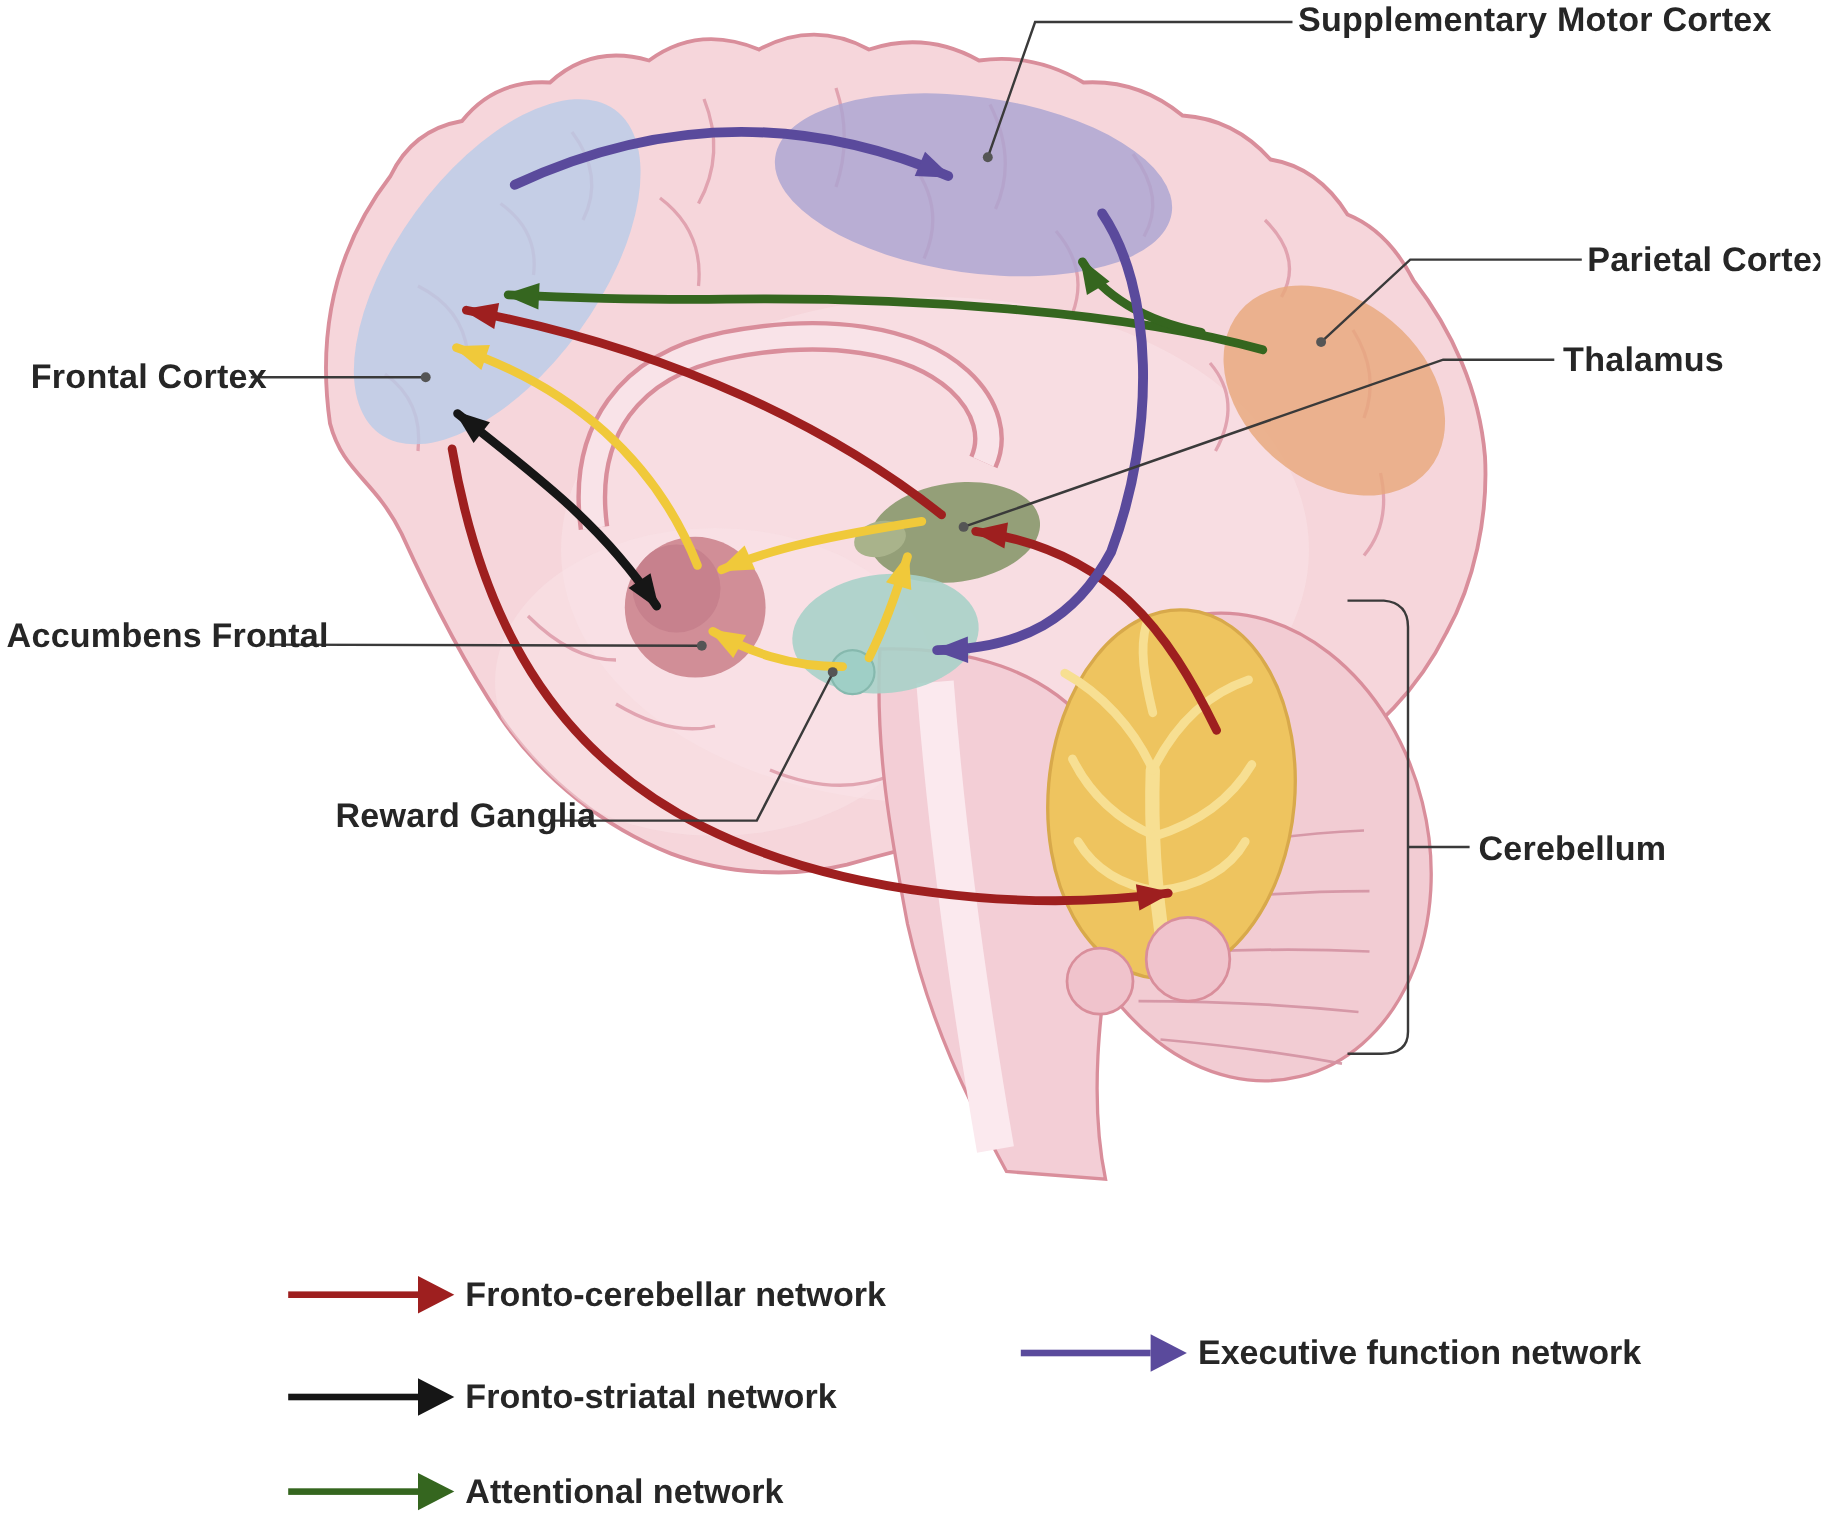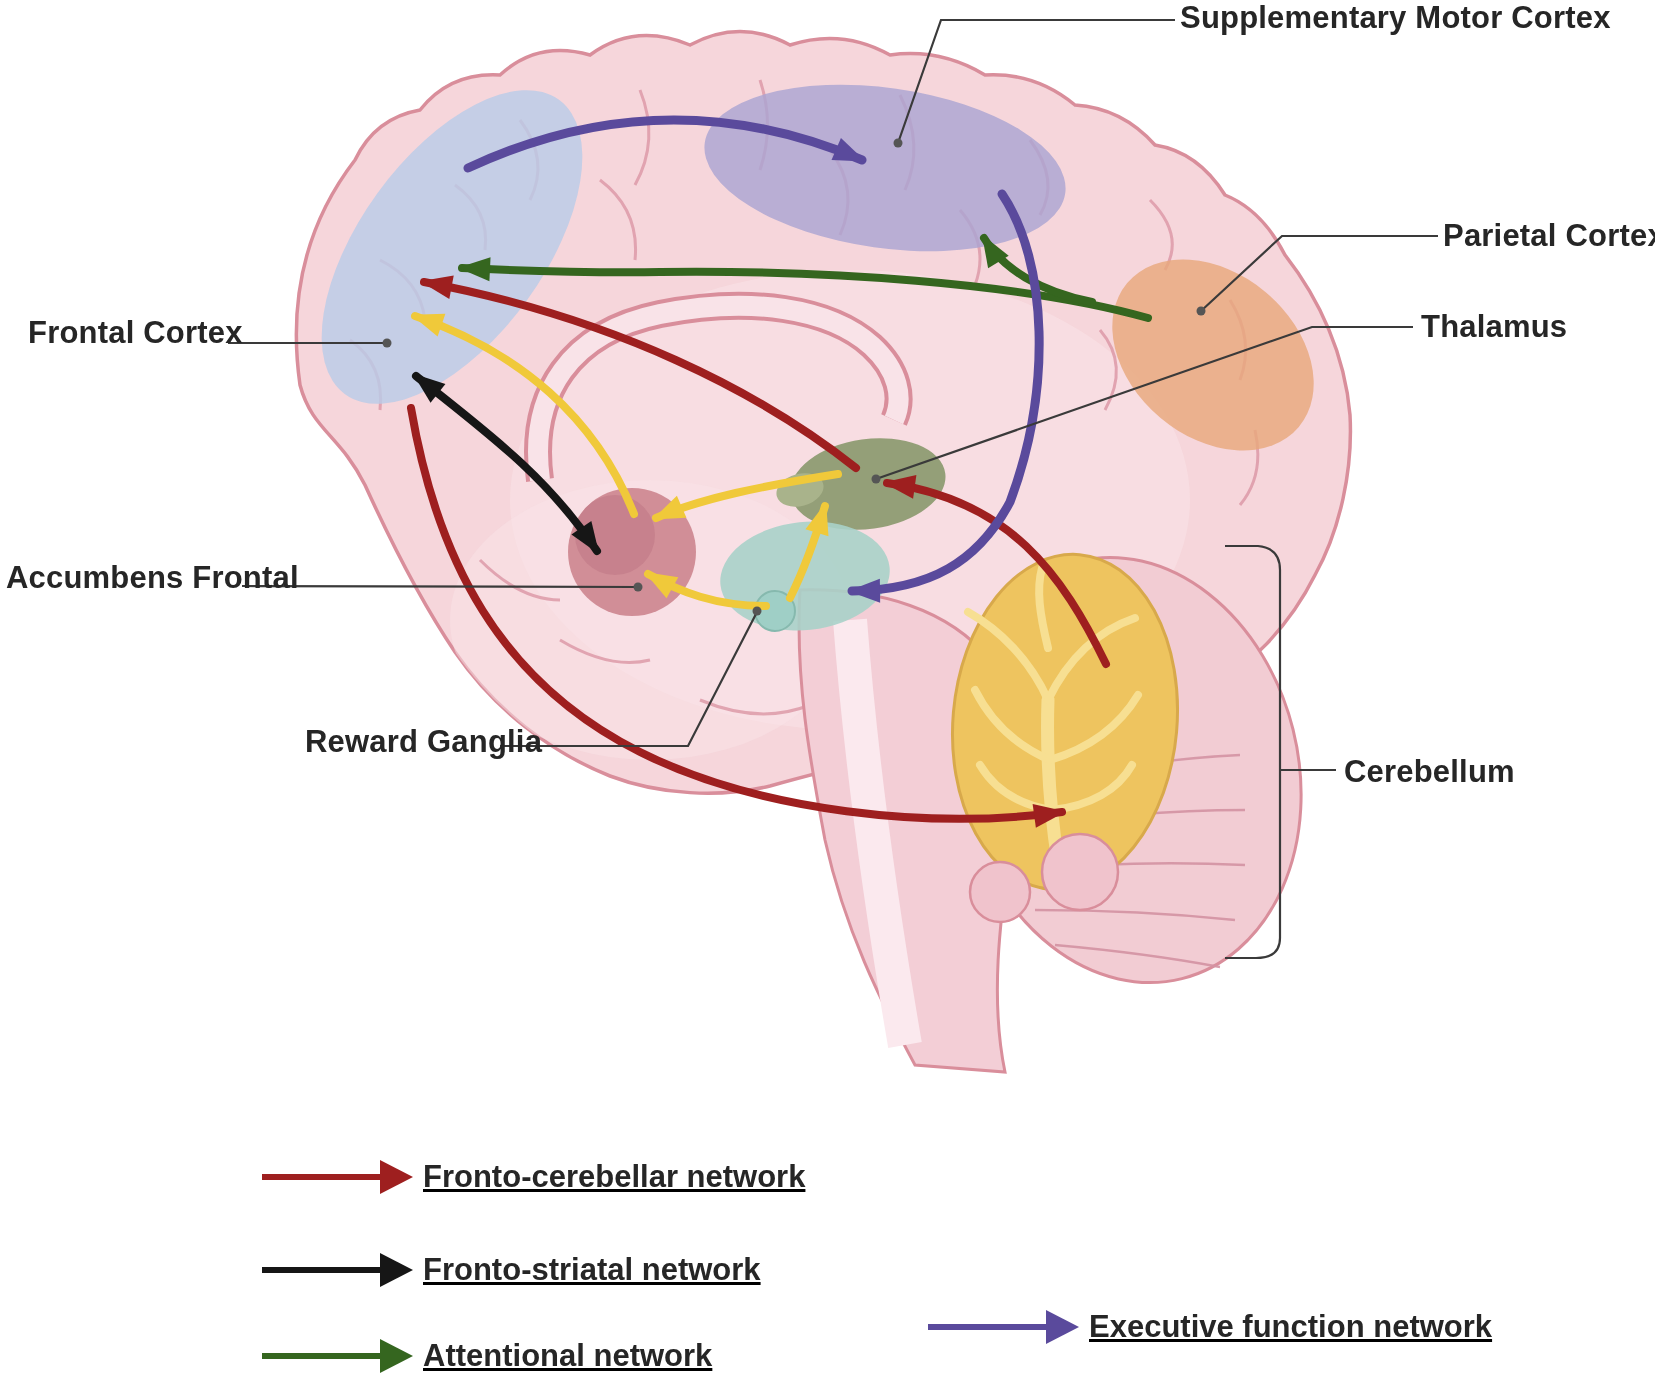--- a/index.html
+++ b/index.html
@@ -1,21 +1,21 @@
 <!DOCTYPE html>
 <html><head>
 <meta charset="utf-8">
 <style>
   html,body{margin:0;padding:0;background:#ffffff;}
   #stage{position:relative;width:1655px;height:1381px;background:#ffffff;overflow:hidden;
          font-family:"Liberation Sans", sans-serif;}
   #brain-svg{position:absolute;left:0;top:0;}
   .fig-label{position:absolute;font-weight:700;font-size:31px;color:#262626;white-space:nowrap;
              transform:translateY(-50%);letter-spacing:0.2px;}
-  .legend-item{position:absolute;display:flex;align-items:center;transform:translateY(-50%);text-decoration:underline;}
+  .legend-item{position:absolute;display:flex;align-items:center;transform:translateY(-50%);}
   .legend-arrow{display:flex;align-items:center;}
   .legend-line{width:118px;height:6px;}
   .legend-head{width:0;height:0;border-top:17px solid transparent;border-bottom:17px solid transparent;
                border-left:33px solid #000;}
   .legend-label{font-weight:700;font-size:31px;color:#262626;margin-left:10px;white-space:nowrap;}
 </style>
 </head>
 <body>
 
 <div id="stage">
@@ -167,21 +167,21 @@
       <circle cx="876" cy="479" r="4.5"></circle>
       <circle cx="387" cy="343" r="4.5"></circle>
       <circle cx="638" cy="587" r="4.5"></circle>
       <circle cx="757" cy="611" r="4.5"></circle>
     </g>
   </svg>
 
   <div class="fig-label" style="left:1180px;top:18px">Supplementary Motor Cortex</div>
   <div class="fig-label" style="left:1443px;top:236px">Parietal Cortex</div>
   <div class="fig-label" style="left:1421px;top:327px">Thalamus</div>
-  <div class="fig-label" style="left:28px;top:333px">Frontal Cortex</div>
+  <div class="fig-label" style="left:28px;top:343px">Frontal Cortex</div>
   <div class="fig-label" style="left:6px;top:578px">Accumbens Frontal</div>
   <div class="fig-label" style="left:305px;top:742px">Reward Ganglia</div>
   <div class="fig-label" style="left:1344px;top:772px">Cerebellum</div>
 
   <div class="legend-item" style="left:262px;top:1177px">
     <span class="legend-arrow">
       <span class="legend-line" style="background-color: rgb(158, 31, 31);"></span>
       <span class="legend-head" style="border-left-color: rgb(158, 31, 31);"></span>
     </span>
     <span class="legend-label">Fronto-cerebellar network</span>
@@ -197,21 +197,21 @@
 
   <div class="legend-item" style="left:262px;top:1356px">
     <span class="legend-arrow">
       <span class="legend-line" style="background-color: rgb(53, 102, 31);"></span>
       <span class="legend-head" style="border-left-color: rgb(53, 102, 31);"></span>
     </span>
     <span class="legend-label">Attentional network</span>
   </div>
 
 
-  <div class="legend-item" style="left:928px;top:1327px">
+  <div class="legend-item" style="left:928px;top:1230px">
     <span class="legend-arrow">
       <span class="legend-line" style="background-color: rgb(90, 74, 156);"></span>
       <span class="legend-head" style="border-left-color: rgb(90, 74, 156);"></span>
     </span>
     <span class="legend-label">Executive function network</span>
   </div>
 
 </div>
 
 </body></html>

